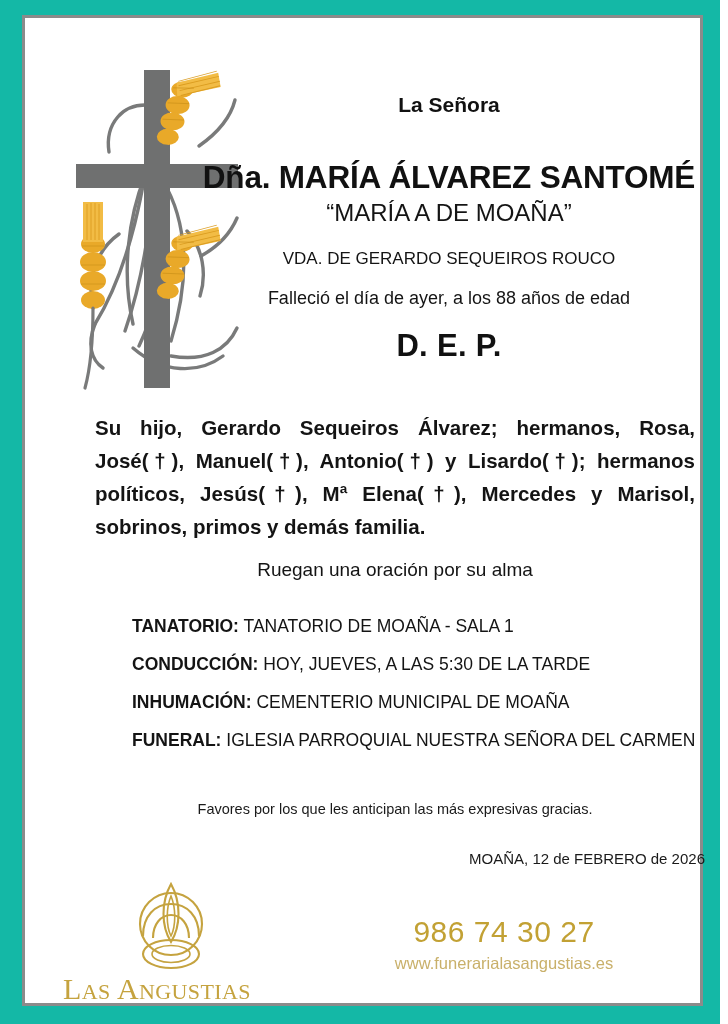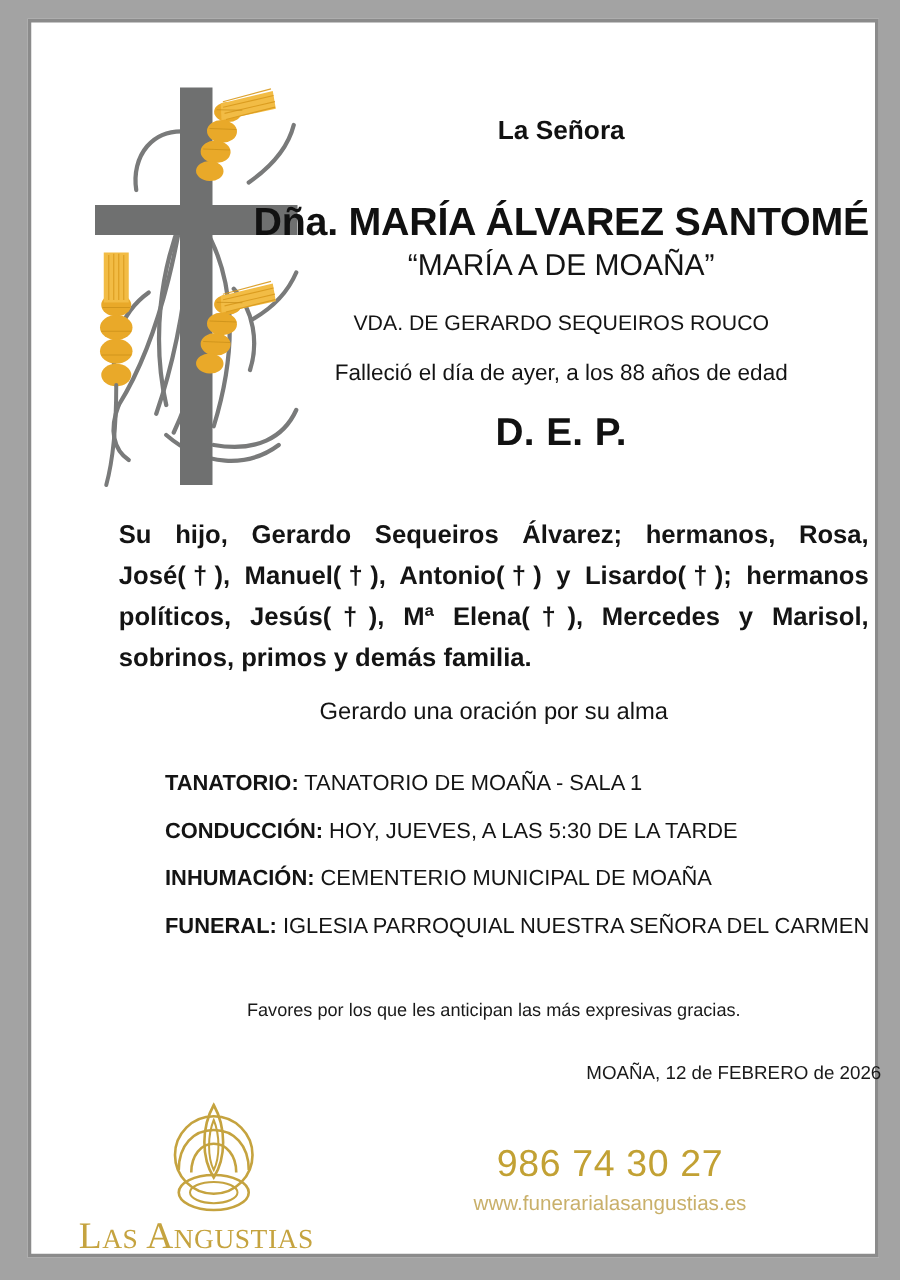--- a/index.html
+++ b/index.html
@@ -6,21 +6,21 @@
   body{
     width:728px;height:1024px;
     background:#ffffff;
     font-family:"Liberation Sans", sans-serif;
     color:#1a1a1a;
     overflow:hidden;
   }
   .page{
     position:relative;
     width:720px;height:1024px;
-    background:#a3a3a3;
+    background:#14b8a6;
   }
   .frame{
     position:absolute;
     left:22px;top:15px;
     width:681px;height:991px;
     border:3px solid #8b8b8b;
     box-sizing:border-box;
     background:#ffffff;
   }
 
@@ -152,21 +152,21 @@
     color:#c5a33f;
     font-family:"Liberation Serif", serif;
     letter-spacing:0.4px;
     white-space:nowrap;
   }
   .brand-name .sc{font-size:22px;}
 
   
   .contact{
     position:absolute;
-    right:52px;top:897px;
+    right:36px;top:897px;
     width:320px;
     text-align:center;
     color:#c2a134;
   }
   .phone{
     font-size:30px;
     letter-spacing:0.5px;
     line-height:1.12;
     color:#c2a134;
   }
@@ -276,21 +276,21 @@
       <div class="lbl-senora">La Señora</div>
       <div class="name-main">Dña. MARÍA ÁLVAREZ SANTOMÉ</div>
       <div class="name-nick">“MARÍA A DE MOAÑA”</div>
       <div class="widow-line">VDA. DE GERARDO SEQUEIROS ROUCO</div>
       <div class="death-line">Falleció el día de ayer, a los 88 años de edad</div>
       <div class="dep">D. E. P.</div>
     </div>
 
     <div class="family">Su hijo, Gerardo Sequeiros Álvarez; hermanos, Rosa, José(†), Manuel(†), Antonio(†) y Lisardo(†); hermanos políticos, Jesús(†), Mª Elena(†), Mercedes y Marisol, sobrinos, primos y demás familia.</div>
 
-    <div class="pray">Gerardo una oración por su alma</div>
+    <div class="pray">Ruegan una oración por su alma</div>
 
     <div class="details">
       <div class="detail-row">
         <span class="k">TANATORIO:</span>
         <span class="v">TANATORIO DE MOAÑA - SALA  1</span>
       </div>
       <div class="detail-row">
         <span class="k">CONDUCCIÓN:</span>
         <span class="v">HOY, JUEVES, A LAS 5:30 DE LA TARDE</span>
       </div>

